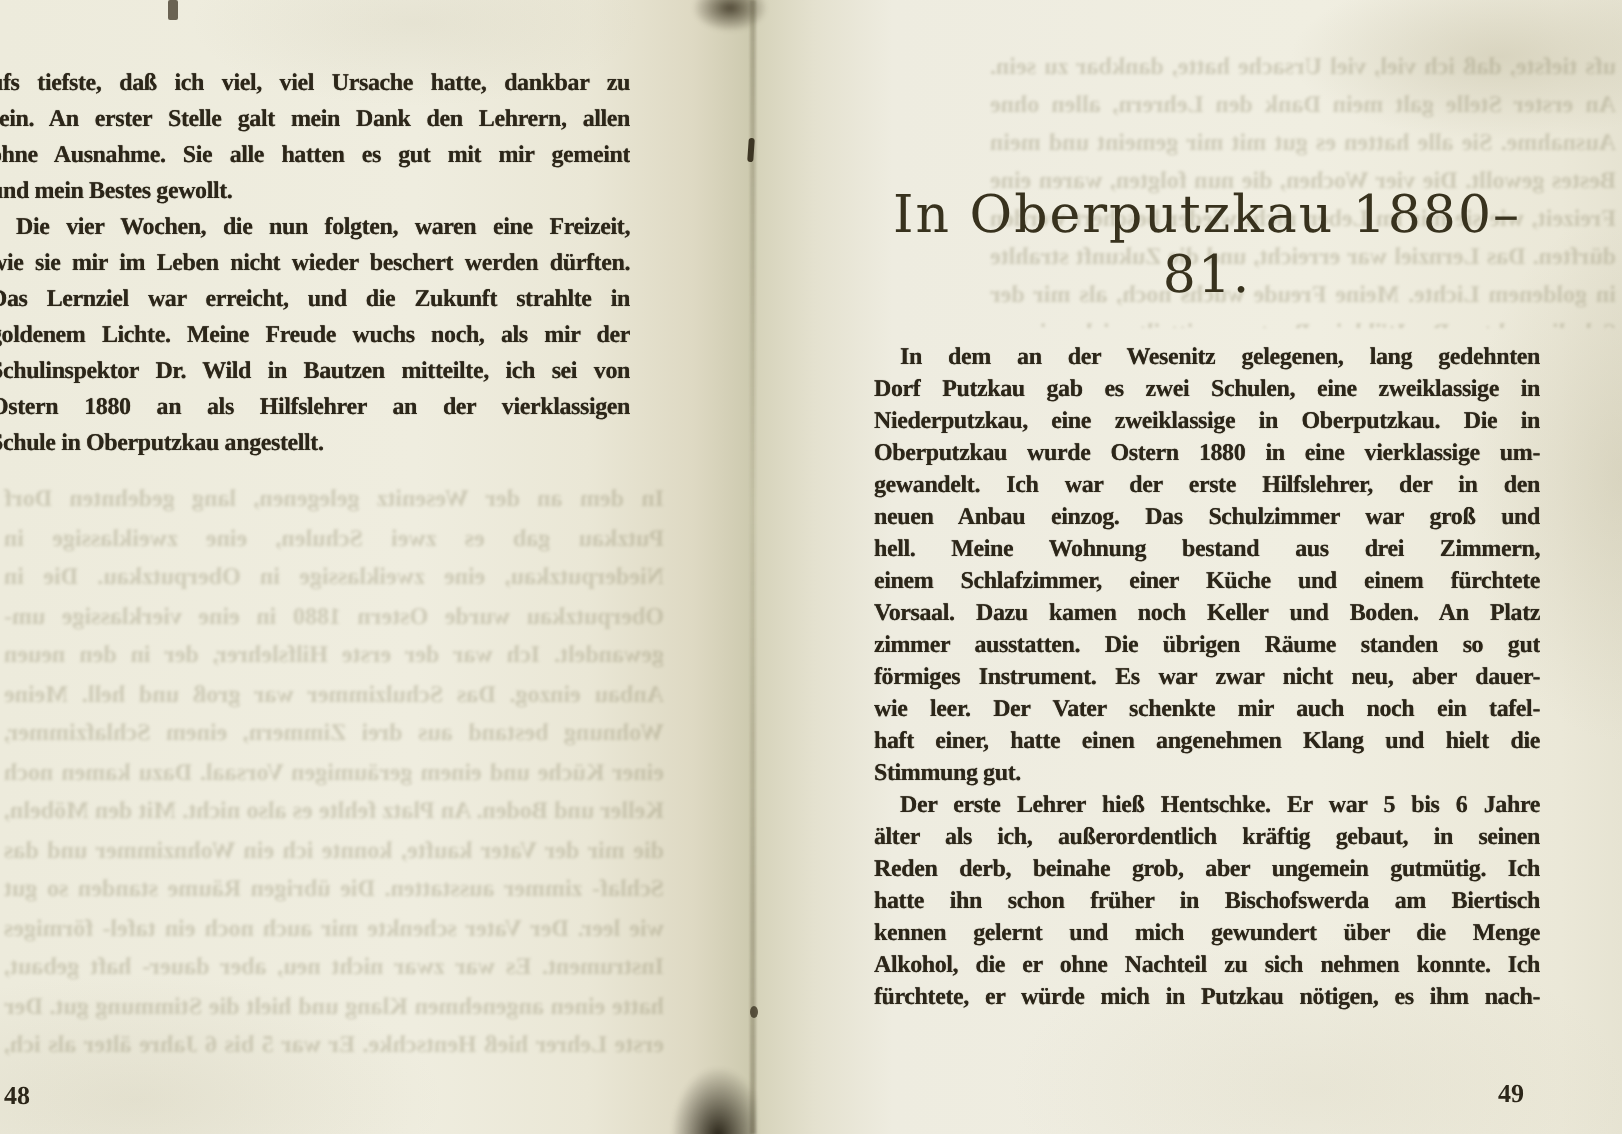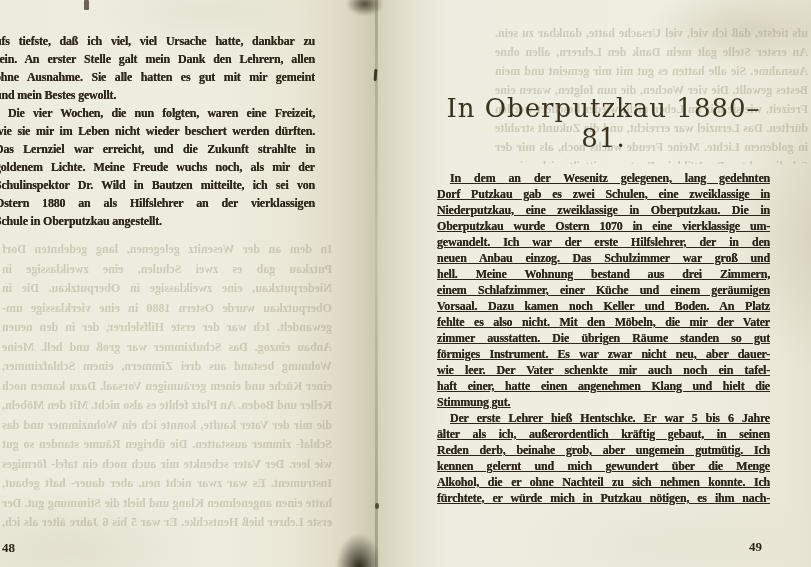--- a/index.html
+++ b/index.html
@@ -26,21 +26,21 @@
     filter:blur(1px);}
   .gutter-bottom{position:absolute;left:336px;top:534px;width:42px;height:40px;
     background:radial-gradient(ellipse at 55% 85%,rgba(32,27,15,.95),rgba(32,27,15,0) 72%);
     filter:blur(1px);}
 
   
   .text-col{position:absolute;color:#2c2619;font-weight:bold;
     text-shadow:0 0 .4px rgba(44,38,25,.85);letter-spacing:-0.2px;}
   .text-left{left:-5px;top:32px;width:320px;font-size:12px;}
   .text-left .tline{height:18px;line-height:18px;}
-  .text-right{left:437px;top:170px;width:333px;font-size:12px;text-decoration:underline;}
+  .text-right{left:437px;top:170px;width:333px;font-size:12px;}
   .text-right .tline{height:16px;line-height:16px;}
   .tline{text-align:justify;text-align-last:justify;overflow:hidden;}
   .tline.end{text-align-last:left;}
   .tline.ind{text-indent:13px;}
 
   .chapter-title{position:absolute;left:437px;top:93px;width:333px;height:42px;
     text-align:center;font-family:"DejaVu Serif",serif;font-size:26px;line-height:30px;
     font-weight:normal;color:#38321e;letter-spacing:1px;}
 
   .pagenum{position:absolute;font-size:13px;font-weight:bold;color:#2c2619;text-align:right;}
@@ -85,35 +85,35 @@
       <div class="tline">Schulinspektor Dr. Wild in Bautzen mitteilte, ich sei von</div>
       <div class="tline">Ostern 1880 an als Hilfslehrer an der vierklassigen</div>
       <div class="tline end">Schule in Oberputzkau angestellt.</div>
     </div>
 
   <div class="chapter-title">In Oberputzkau 1880–81.</div>
   <div class="text-col text-right">
       <div class="tline ind">In dem an der Wesenitz gelegenen, lang gedehnten</div>
       <div class="tline">Dorf Putzkau gab es zwei Schulen, eine zweiklassige in</div>
       <div class="tline">Niederputzkau, eine zweiklassige in Oberputzkau. Die in</div>
-      <div class="tline">Oberputzkau wurde Ostern 1070 in eine vierklassige um-</div>
+      <div class="tline">Oberputzkau wurde Ostern 1880 in eine vierklassige um-</div>
       <div class="tline">gewandelt. Ich war der erste Hilfslehrer, der in den</div>
       <div class="tline">neuen Anbau einzog. Das Schulzimmer war groß und</div>
       <div class="tline">hell. Meine Wohnung bestand aus drei Zimmern,</div>
-      <div class="tline">einem Schlafzimmer, einer Küche und einem geräumigen</div>
+      <div class="tline">einem Schlafzimmer, einer Küche und einem fürchtete</div>
       <div class="tline">Vorsaal. Dazu kamen noch Keller und Boden. An Platz</div>
-      <div class="tline">fehlte es also nicht. Mit den Möbeln, die mir der Vater</div>
       <div class="tline">zimmer ausstatten. Die übrigen Räume standen so gut</div>
       <div class="tline">förmiges Instrument. Es war zwar nicht neu, aber dauer-</div>
       <div class="tline">wie leer. Der Vater schenkte mir auch noch ein tafel-</div>
       <div class="tline">haft einer, hatte einen angenehmen Klang und hielt die</div>
       <div class="tline end">Stimmung gut.</div>
       <div class="tline ind">Der erste Lehrer hieß Hentschke. Er war 5 bis 6 Jahre</div>
       <div class="tline">älter als ich, außerordentlich kräftig gebaut, in seinen</div>
       <div class="tline">Reden derb, beinahe grob, aber ungemein gutmütig. Ich</div>
+      <div class="tline">hatte ihn schon früher in Bischofswerda am Biertisch</div>
       <div class="tline">kennen gelernt und mich gewundert über die Menge</div>
       <div class="tline">Alkohol, die er ohne Nachteil zu sich nehmen konnte. Ich</div>
       <div class="tline">fürchtete, er würde mich in Putzkau nötigen, es ihm nach-</div>
     </div>
 
   <div class="pagenum pagenum-left">48</div>
   <div class="pagenum pagenum-right">49</div>
 
   <div class="speck speck-1"></div>
   <div class="speck speck-2"></div>

